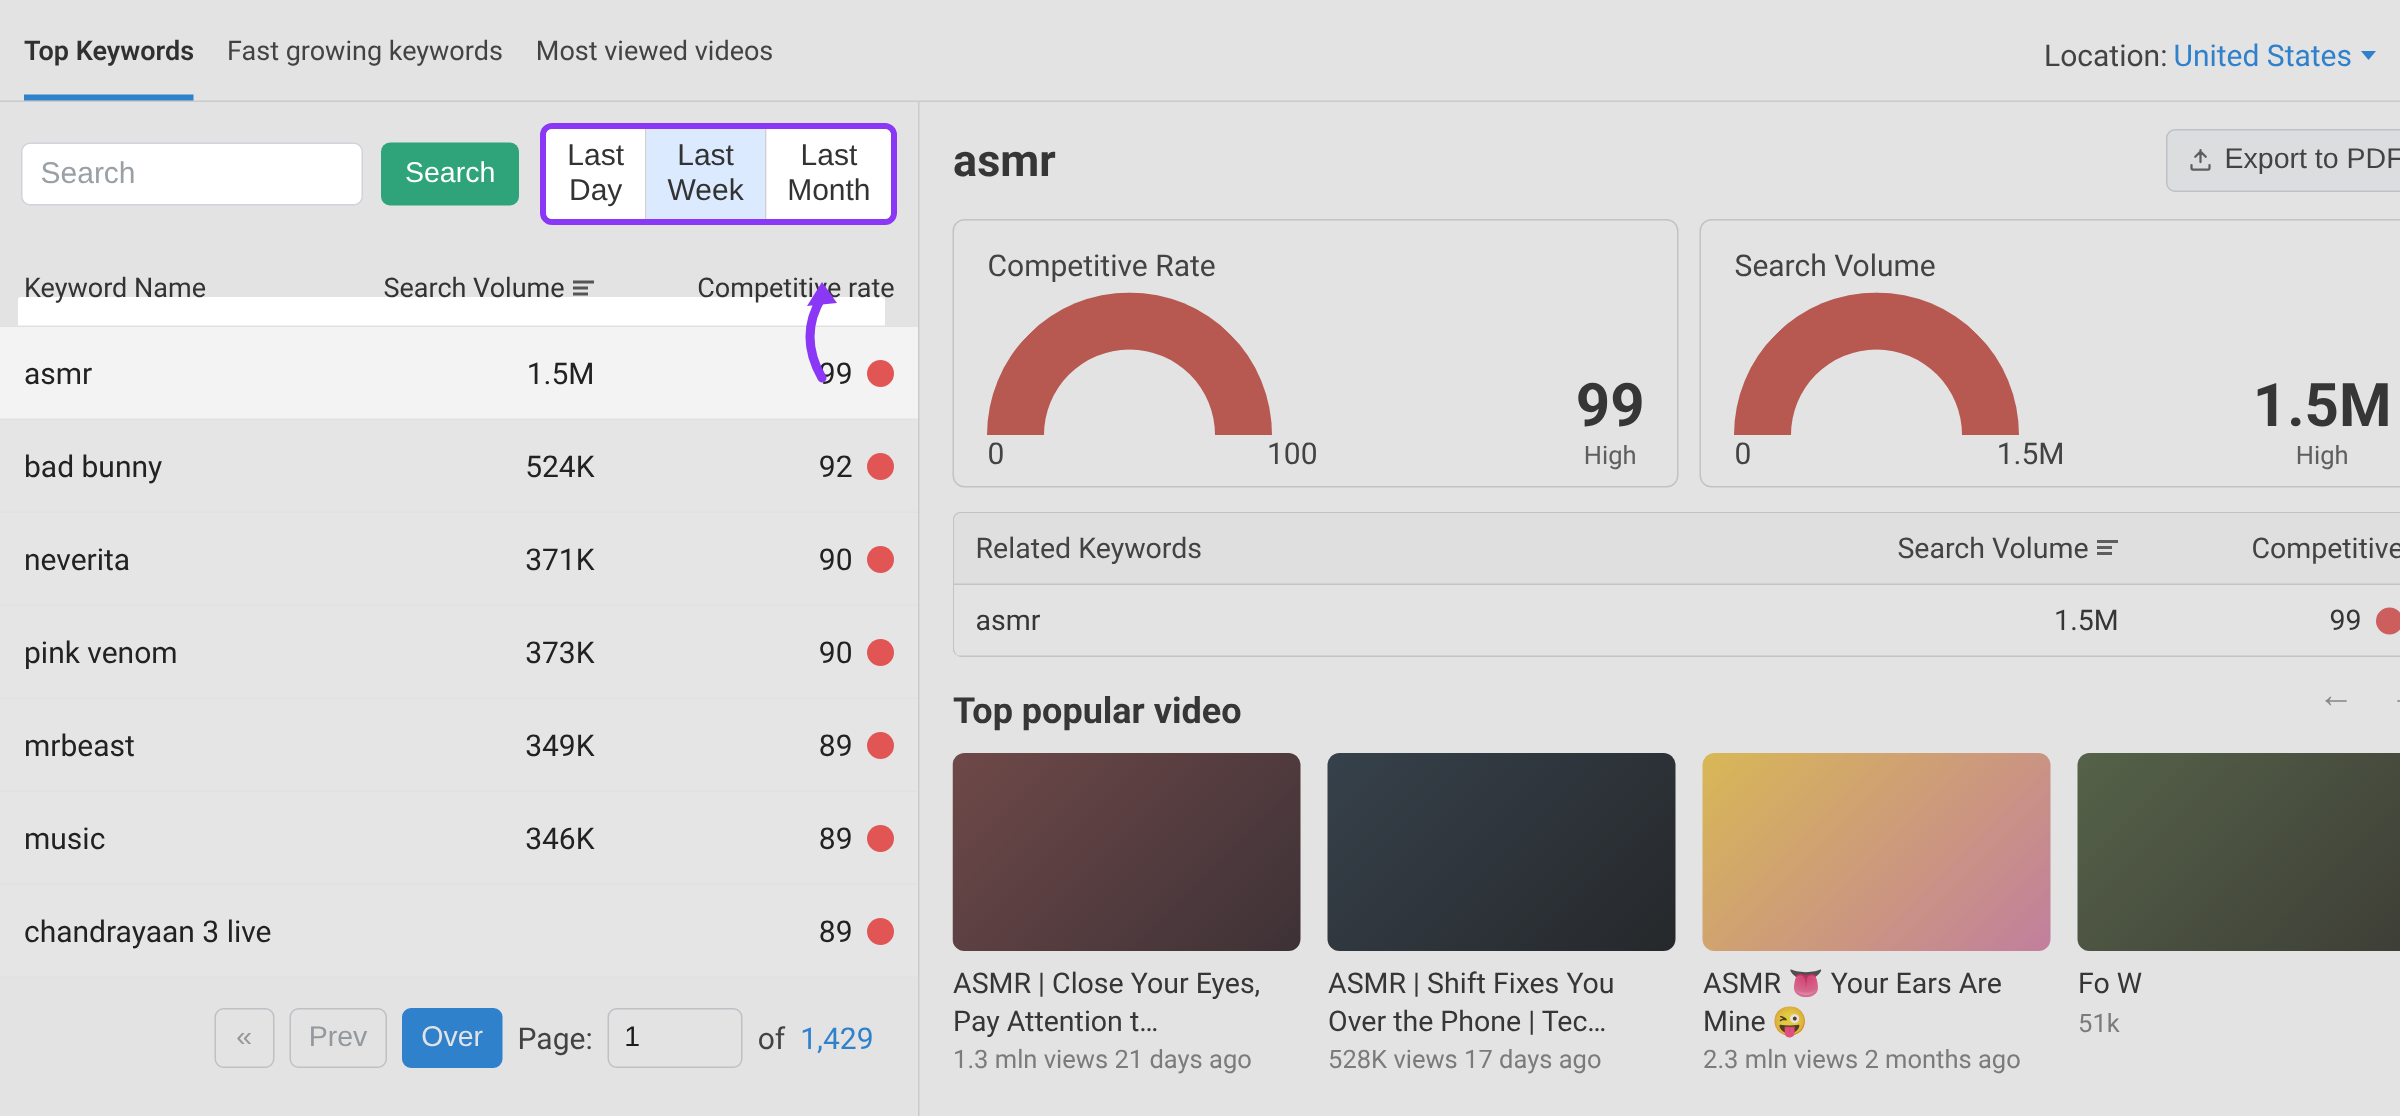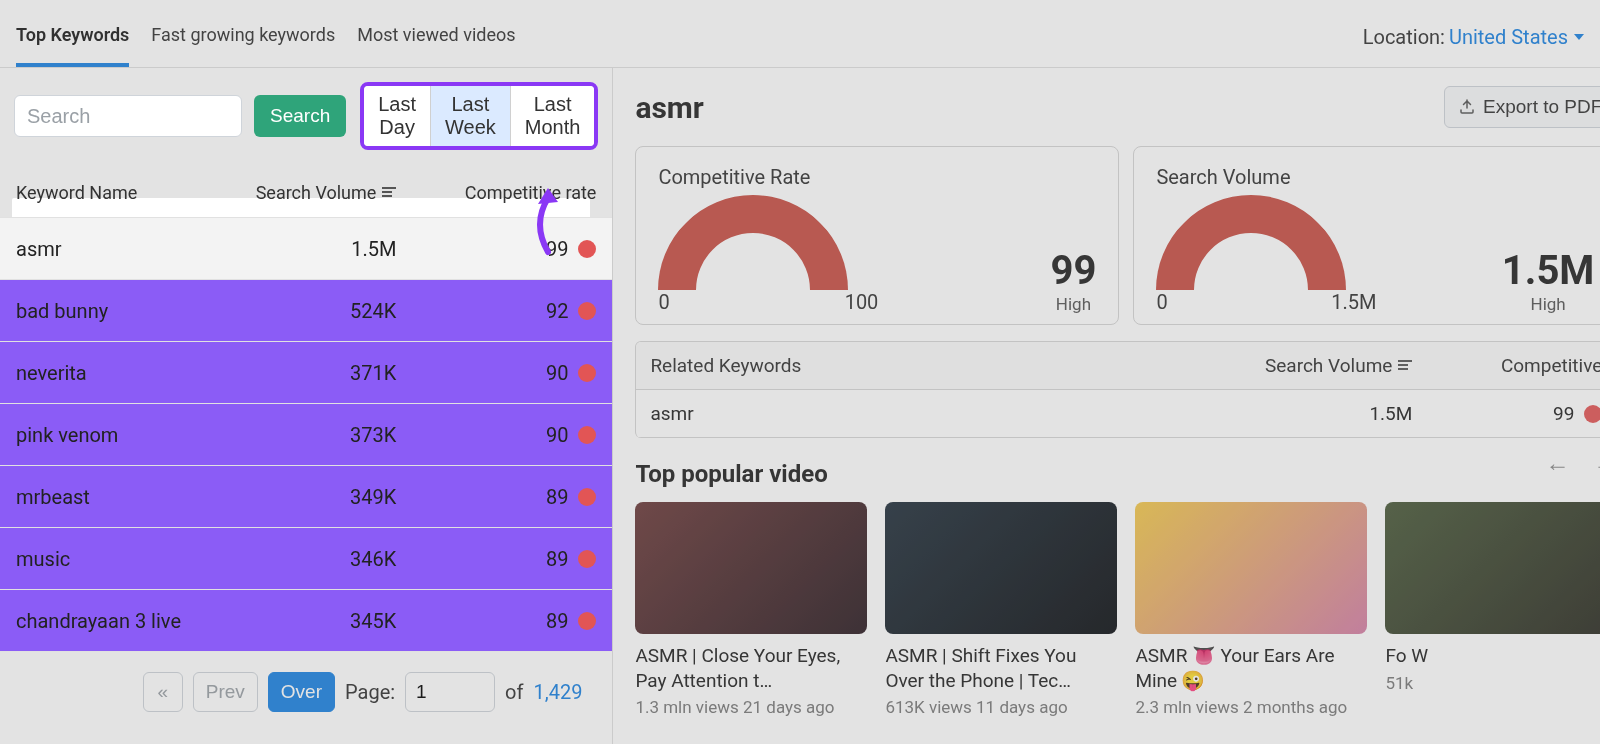--- a/index.html
+++ b/index.html
@@ -40,21 +40,21 @@
   .th-vol { width: 200px; text-align: right; display: flex; align-items: center; justify-content: flex-end; gap: 6px; }
   .th-comp { width: 200px; text-align: right; }
   .sort-icon { width: 14px; height: 12px; display: inline-block; }
   .sort-icon::before { content: ""; display: block; width: 14px; height: 2px; background: #555; margin-bottom: 2px; }
   .sort-icon::after { content: ""; display: block; width: 10px; height: 2px; background: #555; box-shadow: 0 4px 0 -0px #555; }
 
   
   .rows-band { position: absolute; left: 12px; right: 22px; top: 130px; bottom: 108px; background: #fff; z-index: 15; border-radius: 2px; box-shadow: 0 0 0 0 transparent; }
 
   .rows { position: relative; z-index: 18; }
-  .row { display: flex; align-items: center; padding: 0 16px; height: 62px; font-size: 20px; border-bottom: 1px solid #e1e1e1; background: #8b5cf6; }
+  .row { display: flex; align-items: center; padding: 0 16px; height: 62px; font-size: 20px; border-bottom: 1px solid #e1e1e1; background: #e5e5e5; }
   .row.sel { background: #f3f3f3; }
   .cell-name { flex: 1; }
   .cell-vol { width: 200px; text-align: right; }
   .cell-comp { width: 200px; text-align: right; display: flex; align-items: center; justify-content: flex-end; gap: 10px; }
   .dot { width: 18px; height: 18px; border-radius: 50%; background: #e25555; display: inline-block; }
 
   .pager { display: flex; align-items: center; gap: 10px; padding: 20px 30px 20px 16px; justify-content: flex-end; font-size: 20px; color: #333; }
   .pg-btn { height: 40px; min-width: 40px; padding: 0 12px; border: 1px solid #cfd4da; border-radius: 6px; background: #fff; color: #9aa0a6; font-size: 19px; cursor: pointer; }
   .pg-btn.primary { background: #1a82e2; color: #fff; border-color: #1a82e2; }
   .page-input { width: 90px; height: 40px; border: 1px solid #cfd4da; border-radius: 6px; text-align: left; padding: 0 10px; font-size: 19px; }
@@ -195,21 +195,20 @@
           <div class="row">
             <div class="cell-name">music</div>
             <div class="cell-vol">346K</div>
             <div class="cell-comp">
               <span>89</span>
               <span class="dot"></span>
             </div>
           </div>
           <div class="row">
             <div class="cell-name">chandrayaan 3 live</div>
-            <div class="cell-vol">345K</div>
             <div class="cell-comp">
               <span>89</span>
               <span class="dot"></span>
             </div>
           </div>
         </div>
     </div>
 
     <div class="pager">
       <button class="pg-btn">«</button>
@@ -302,21 +301,21 @@
     </div>
     <div class="videos" id="videos">
         <div class="video">
           <div class="thumb t1"></div>
           <div class="vtitle">ASMR | Close Your Eyes, Pay Attention t…</div>
           <div class="vmeta">1.3 mln views 21 days ago</div>
         </div>
         <div class="video">
           <div class="thumb t2"></div>
           <div class="vtitle">ASMR | Shift Fixes You Over the Phone | Tec…</div>
-          <div class="vmeta">613K views 11 days ago</div>
+          <div class="vmeta">528K views 17 days ago</div>
         </div>
         <div class="video">
           <div class="thumb t3"></div>
           <div class="vtitle">ASMR 👅 Your Ears Are Mine 😜</div>
           <div class="vmeta">2.3 mln views 2 months ago</div>
         </div>
         <div class="video">
           <div class="thumb t4"></div>
           <div class="vtitle">Fo W</div>
           <div class="vmeta">51k</div>

